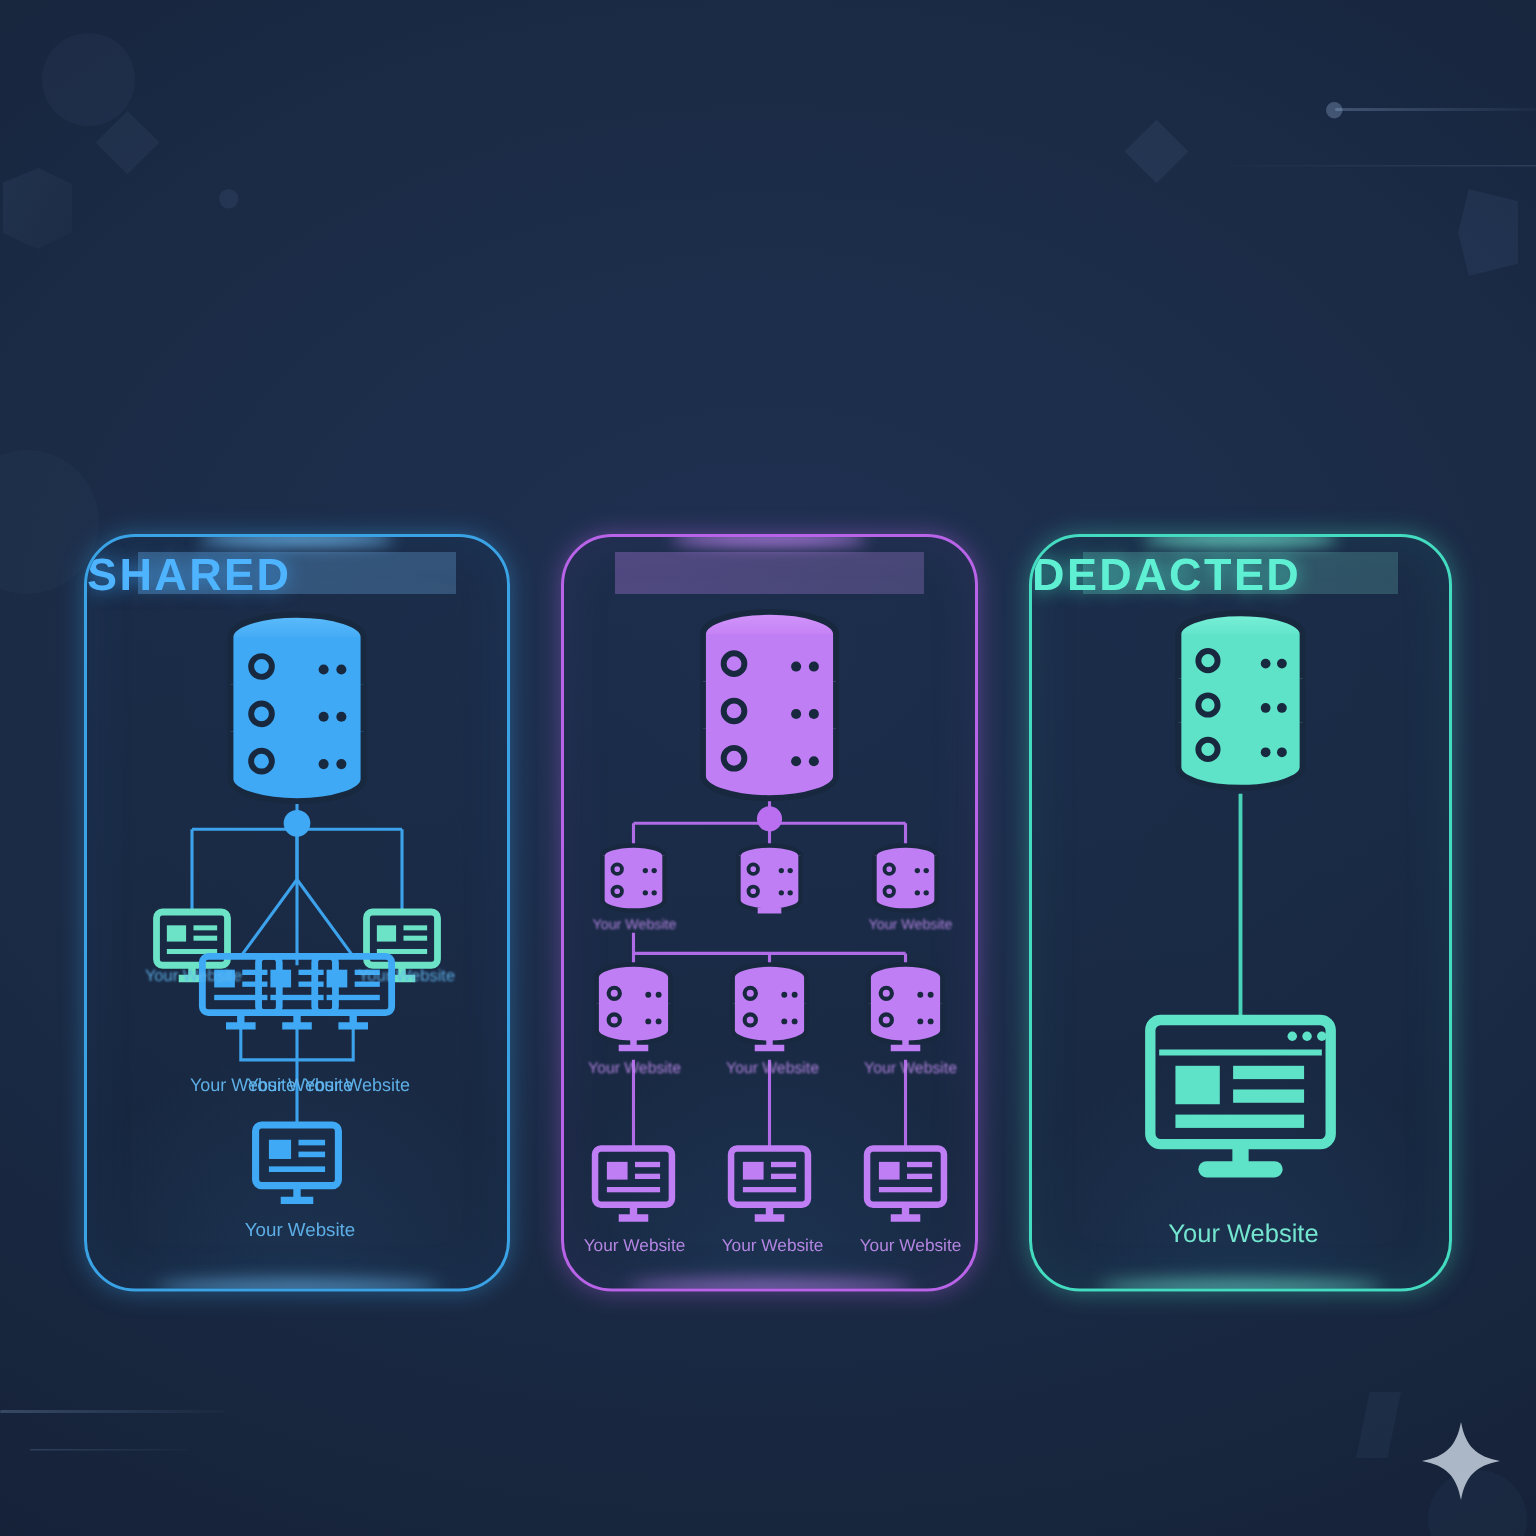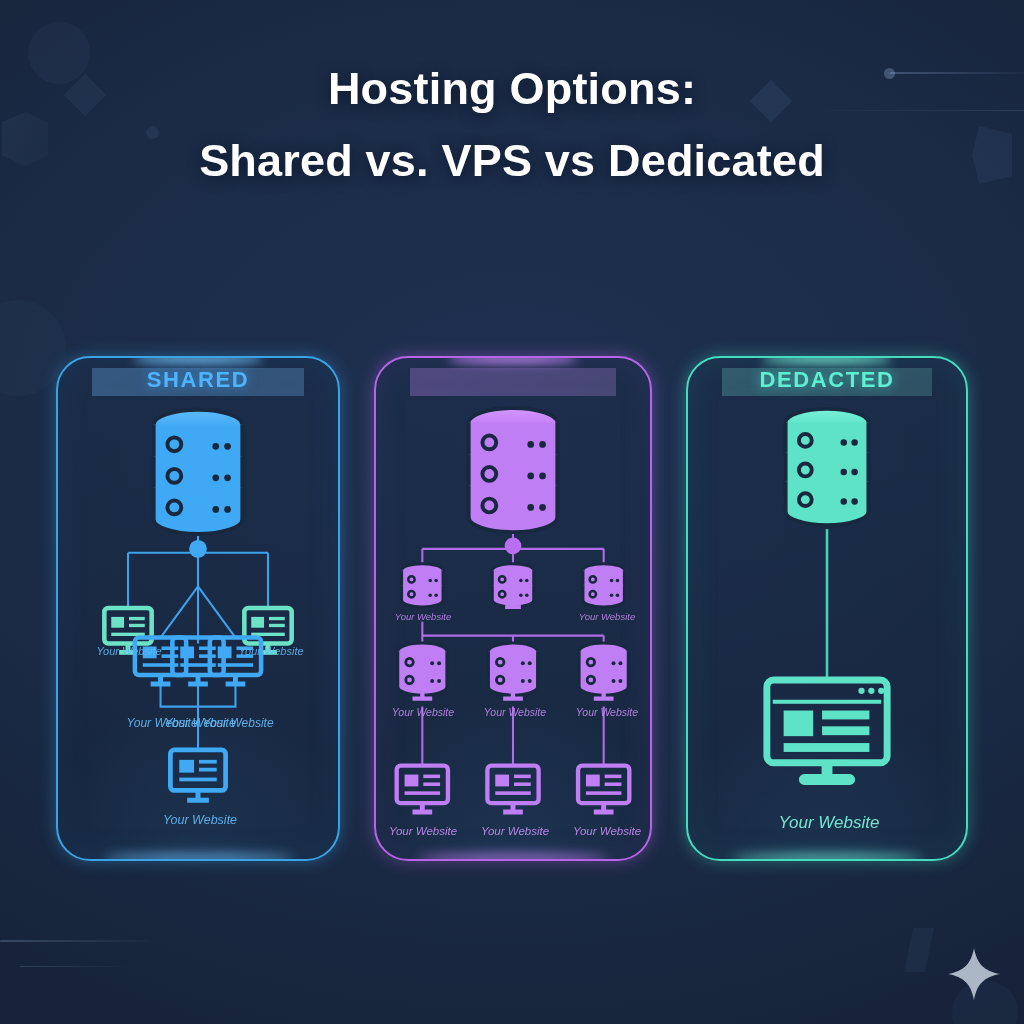--- a/index.html
+++ b/index.html
@@ -59,22 +59,22 @@
 
   
   .card-band{
     position:absolute;top:10px;left:34px;right:34px;height:28px;
   }
   .card-shared .card-band{background:linear-gradient(90deg,rgba(88,150,205,.42),rgba(110,172,225,.30));}
   .card-vps    .card-band{background:linear-gradient(90deg,rgba(150,110,200,.42),rgba(170,130,215,.30));}
   .card-ded    .card-band{background:linear-gradient(90deg,rgba(80,160,160,.40),rgba(100,180,175,.28));}
 
   .card-title{
-    position:absolute;top:9px;left:0;width:100%;text-align:center;
-    font-size:22px;font-weight:bold;letter-spacing:1.6px;
+    position:absolute;top:9px;left:0;width:100%;
+    font-size:30px;font-weight:bold;letter-spacing:1.6px;
   }
   .card-shared .card-title{color:#4fb4ff;text-shadow:0 0 12px rgba(60,160,240,.75);}
   .card-vps    .card-title{color:#c07ef5;text-shadow:0 0 12px rgba(180,100,240,.75);}
   .card-ded    .card-title{color:#5ff0d4;text-shadow:0 0 12px rgba(70,220,195,.75);}
 
   
   .card-topglow{
     position:absolute;top:-3px;left:50%;transform:translateX(-50%);
     width:130px;height:9px;border-radius:50%;filter:blur(5px);
   }
@@ -87,21 +87,20 @@
     width:190px;height:9px;border-radius:50%;filter:blur(6px);
   }
   .card-shared .card-botglow{background:rgba(120,200,255,.70);}
   .card-vps    .card-botglow{background:rgba(205,140,255,.70);}
   .card-ded    .card-botglow{background:rgba(120,245,220,.70);}
 
   
   .node-label{
     position:absolute;text-align:center;white-space:nowrap;
     transform:translateX(-50%);
-    font-style:italic;
   }
   .lbl-blue{color:#62b8f2;}
   .lbl-purple{color:#c08cee;}
   .lbl-mint{color:#74e6cf;}
   .lbl-blur{filter:blur(.45px);opacity:.93;}
   .lbl-blur2{filter:blur(.75px);opacity:.88;}
 
   .svg-layer{position:absolute;inset:0;width:100%;height:100%;overflow:visible;}
 </style>
 </head>
@@ -132,24 +131,20 @@
 
     <div class="deco" style="left:904px;top:928px;width:30px;height:44px;background:rgba(120,155,205,.07);
                 clip-path:polygon(30% 0%,100% 0%,70% 100%,0% 100%);"></div>
     <div class="deco deco-circle" style="left:952px;top:980px;width:66px;height:66px;background:rgba(115,150,200,.055);"></div>
 
     <svg class="sparkle" style="left:944px;top:944px;" width="60" height="60" viewBox="0 0 60 60">
       <path d="M30 4 C33 20 40 27 56 30 C40 33 33 40 30 56 C27 40 20 33 4 30 C20 27 27 20 30 4 Z" fill="#b9c4d2" opacity="0.92"></path>
     </svg>
   </div>
 
-  <div id="title-block">
-    <div id="title-line-1" class="tline">Hosting Options:</div>
-    <div id="title-line-2" class="tline">Shared vs. VPS vs Dedicated</div>
-  </div>
 
   <div id="cards">
 
     <div class="card card-shared">
       <div class="card-topglow"></div>
       <div class="card-band"></div>
       <div class="card-title">SHARED</div>
 
       <svg class="svg-layer" viewBox="0 0 284 505">
         <defs>

